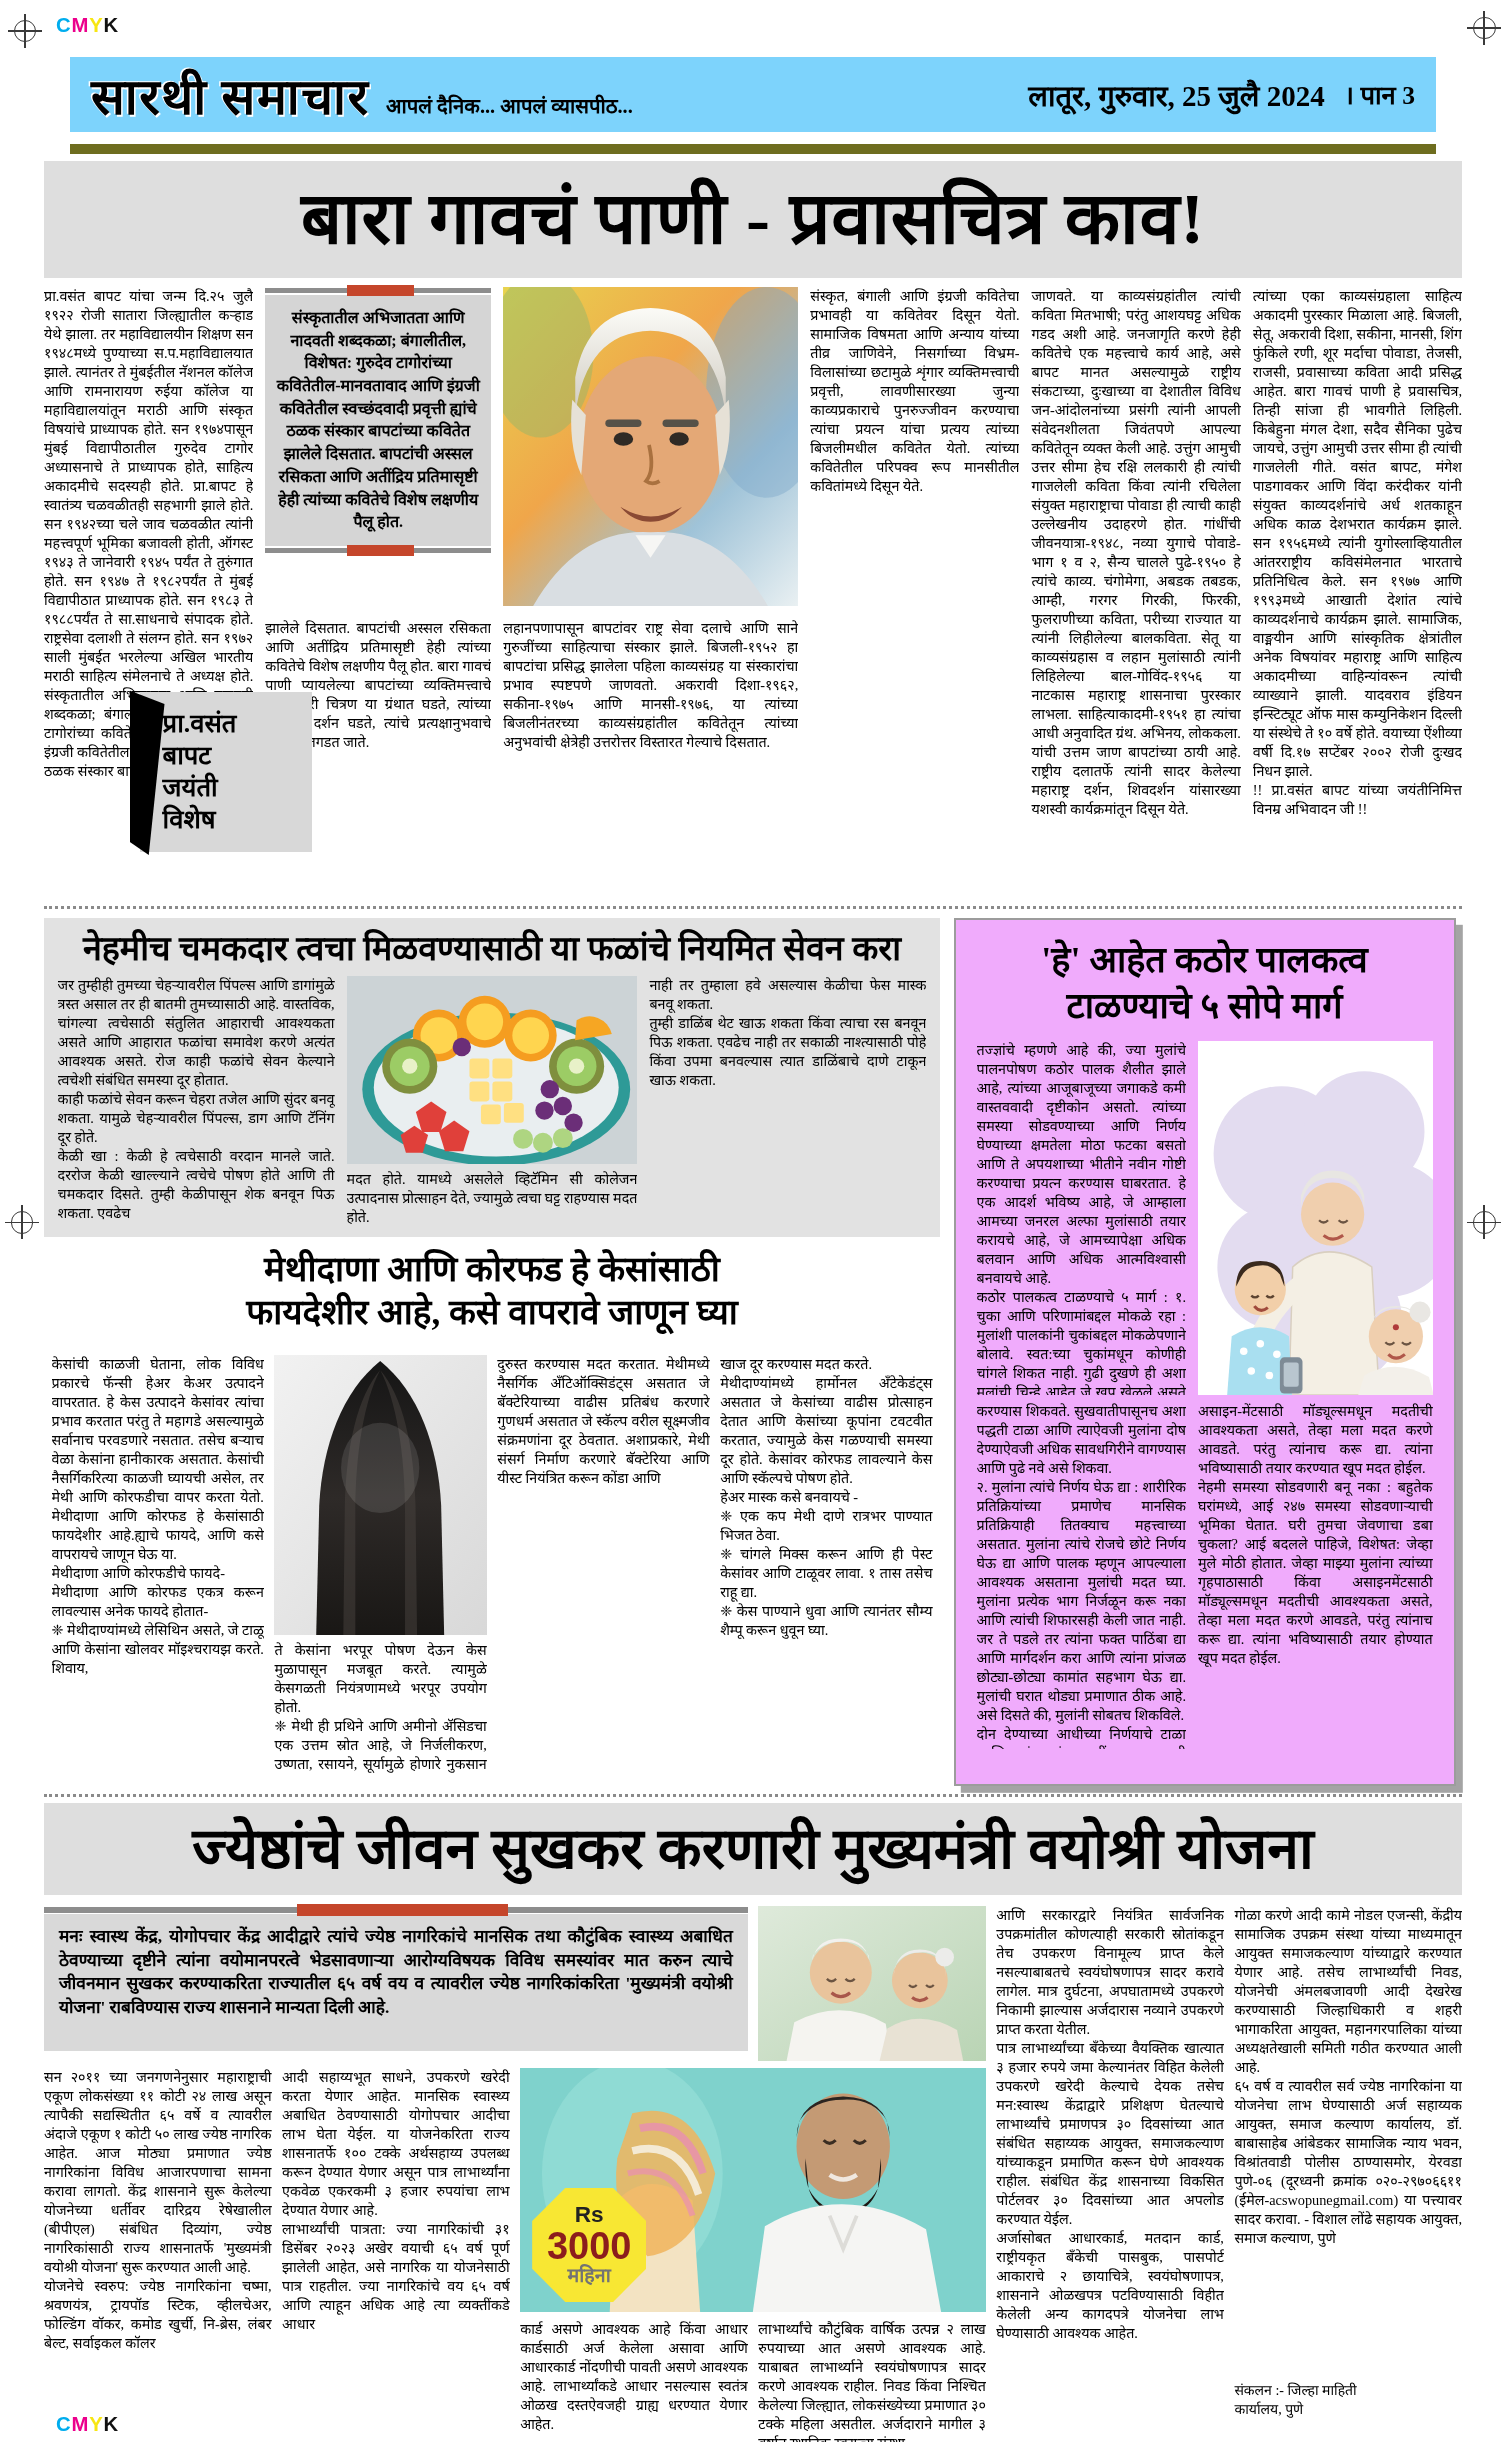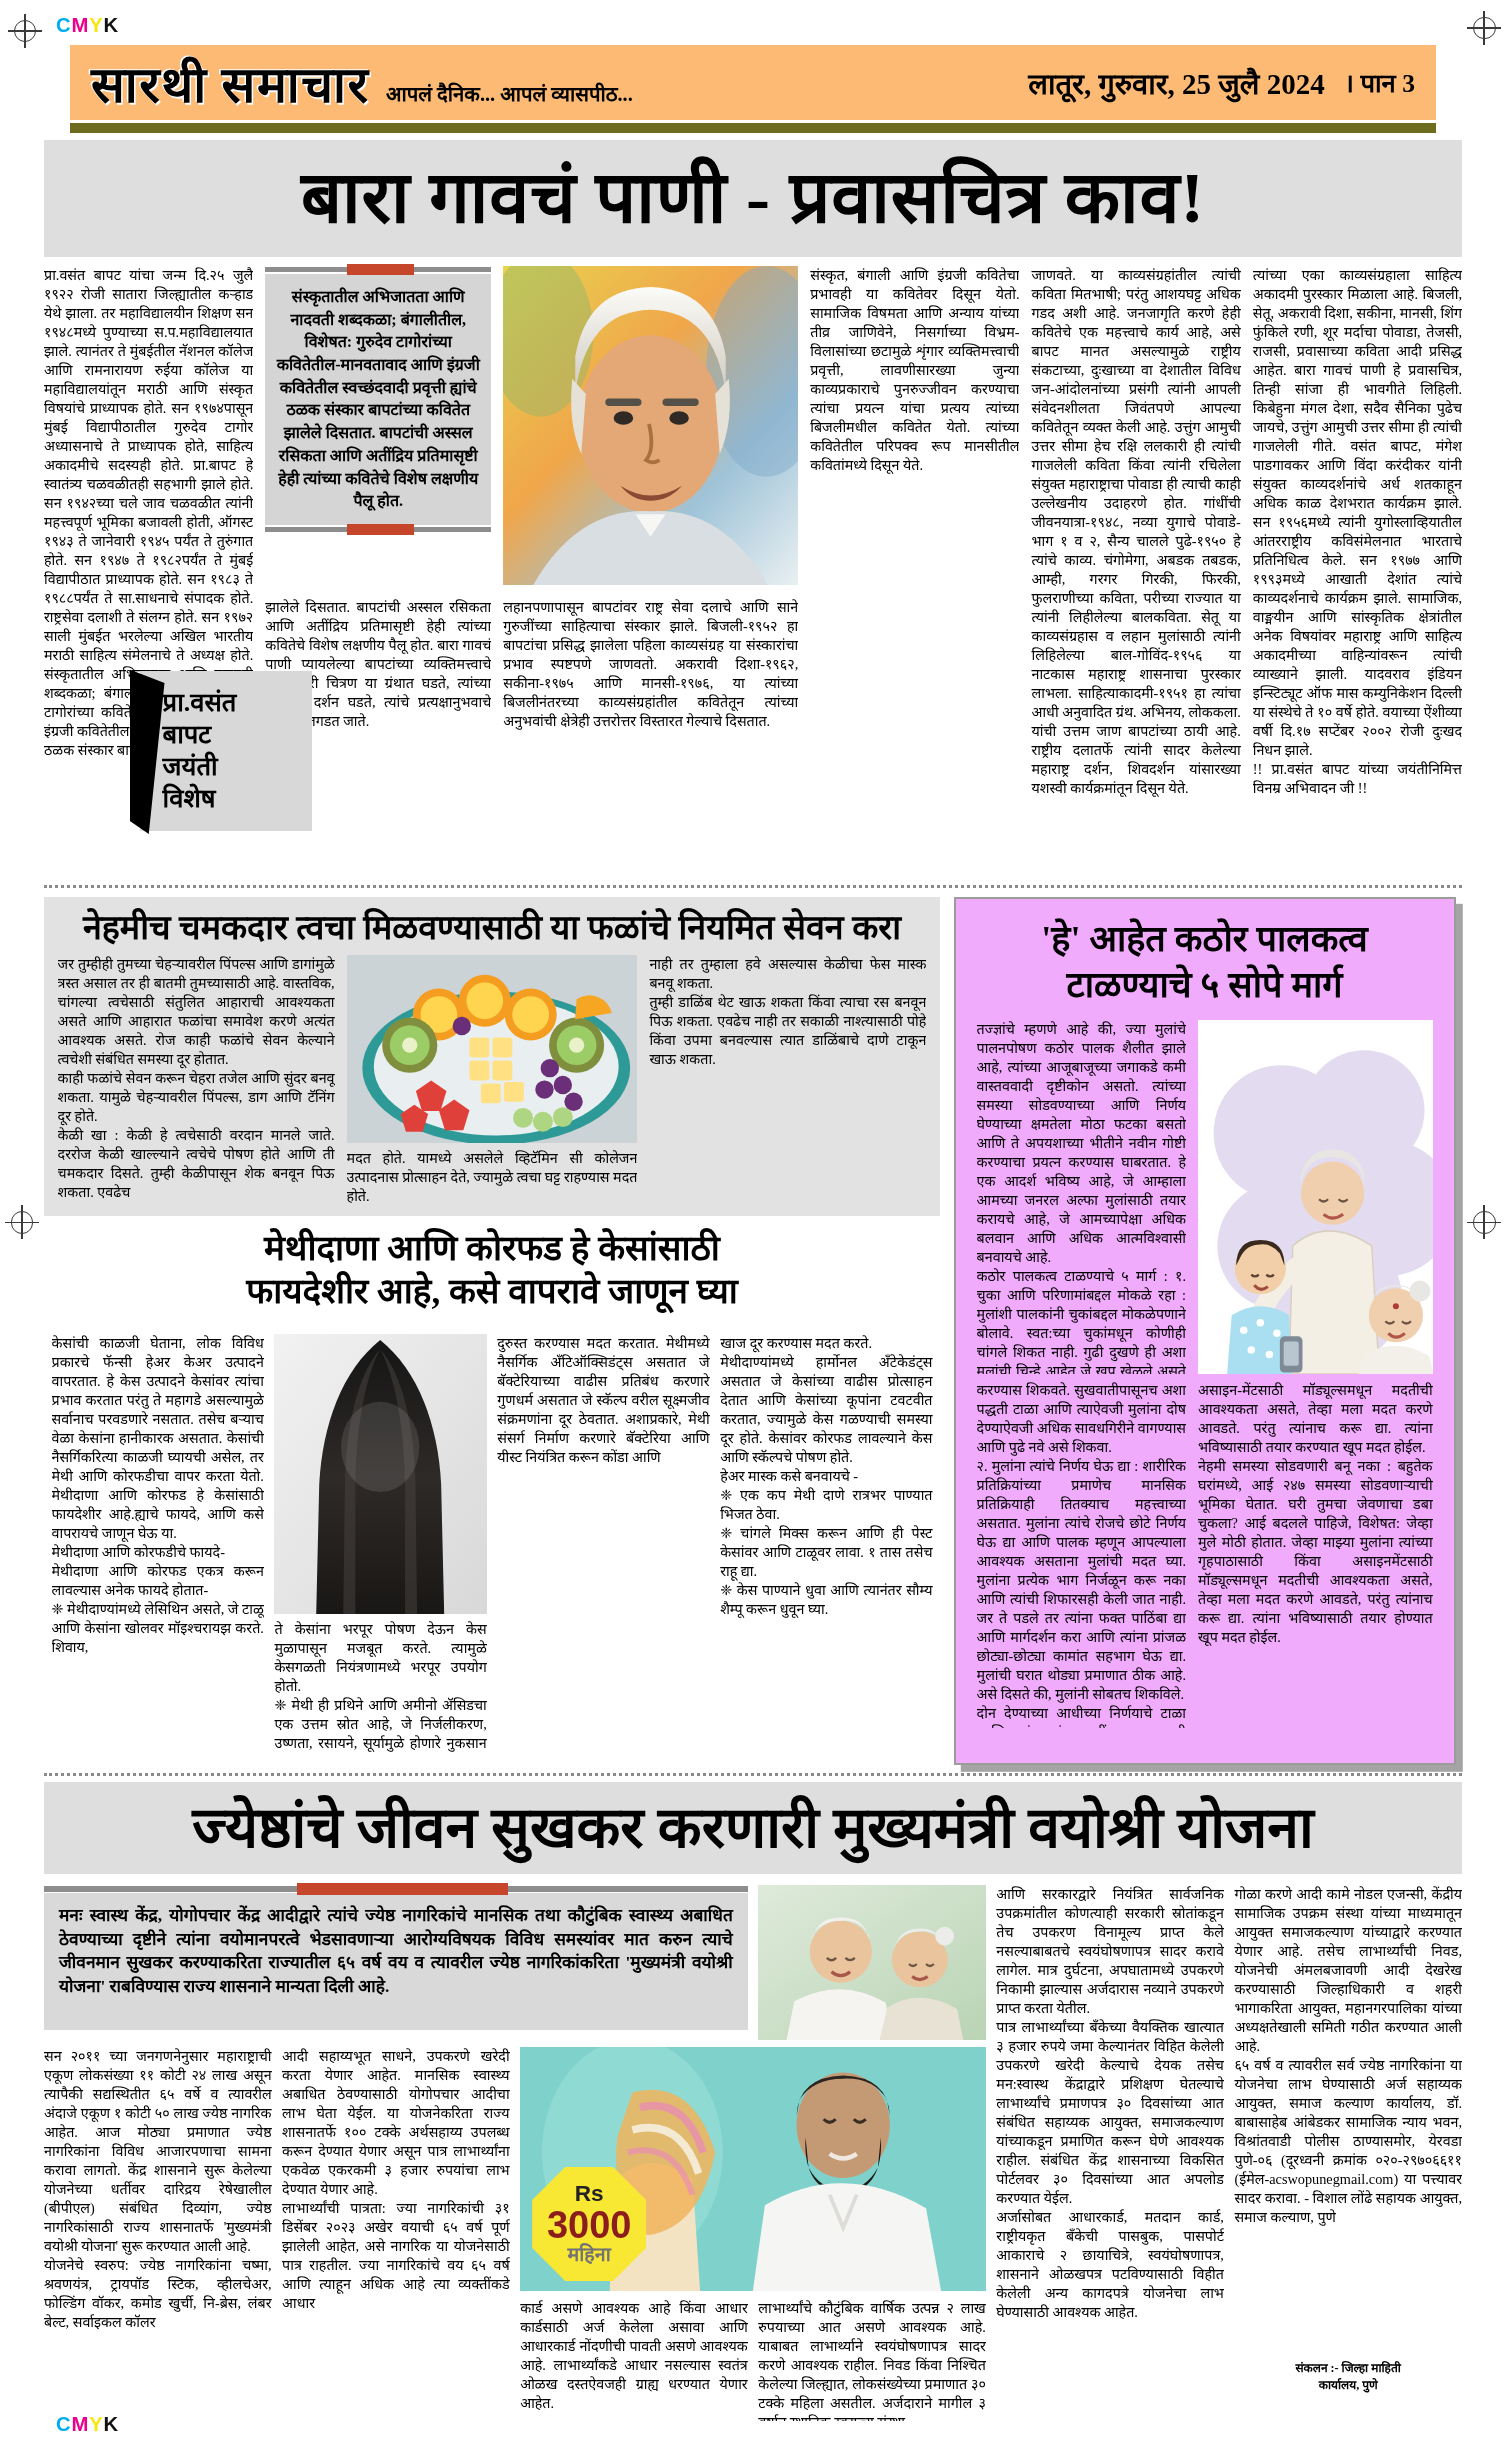--- a/index.html
+++ b/index.html
@@ -9,21 +9,21 @@
 
   
   .reg { position:absolute; width:22.6px; height:22.6px; border:1.5px solid #3a3a3a; border-radius:50%; }
   .reg::before, .reg::after { content:""; position:absolute; background:#3a3a3a; }
   .reg::before { left:-6.8px; right:-6.8px; top:50%; height:1.5px; margin-top:-0.8px; }
   .reg::after  { top:-6.8px; bottom:-6.8px; left:50%; width:1.5px; margin-left:-0.8px; }
   .cmyk { position:absolute; font-family:"Liberation Sans", sans-serif; font-weight:bold; font-size:20.3px; letter-spacing:0.8px; }
   .cmyk .c{color:#00adee}.cmyk .m{color:#ec008c}.cmyk .y{color:#f7e612}.cmyk .k{color:#111}
 
   
-  .masthead { margin:0 26px; height:75px; background:#fdba74; display:flex; align-items:center; padding:0 21px; }
+  .masthead { margin:12px 26px; height:75px; background:#7dd3fc; display:flex; align-items:center; padding:0 21px; }
   .mast-title { font-size:50px; font-weight:900; letter-spacing:1.5px; text-shadow:1.5px 1.5px 0 #fff, -1.5px -1.5px 0 #fff; white-space:nowrap; }
   .mast-tagline { font-size:20.3px; font-weight:bold; margin:21px 0 0 16.6px; white-space:nowrap; }
   .mast-right { margin-left:auto; display:flex; align-items:center; gap:19.6px; }
   .mast-date { font-size:29px; font-weight:900; white-space:nowrap; }
   .mast-page { font-size:25.6px; font-weight:bold; white-space:nowrap; }
   .olive-rule { margin:3px 26px 0; height:9.8px; background:#6e6d1f; }
 
   
   .banner { margin-top:6.8px; background:#dedede; text-align:center; }
   .banner-1 { height:117px; line-height:117px; font-size:72px; font-weight:900; letter-spacing:0.8px; }
@@ -80,21 +80,21 @@
      grid-template-areas:"lead lead lead photo2 c5 c6" "c1 c2 shinde shinde c5 c6" "c1 c2 c3 c4 c5 c6"; }
   .g-lead{grid-area:lead}.g-photo2{grid-area:photo2}.g-shinde{grid-area:shinde; position:relative;}
   .g-y1{grid-area:c1}.g-y2{grid-area:c2}.g-y3{grid-area:c3}.g-y4{grid-area:c4}.g-y5{grid-area:c5}.g-y6{grid-area:c6}
   .lead-box { background:#d9d9d9; padding:10.5px 15px; font-size:17.3px; font-weight:bold; line-height:1.38; text-align:justify; height:137px; overflow:hidden; }
   .rs-badge { position:absolute; left:12px; bottom:10.5px; width:114px; height:114px; background:#f8e733;
      clip-path:polygon(29% 0,71% 0,100% 29%,100% 71%,71% 100%,29% 100%,0 71%,0 29%);
      display:flex; flex-direction:column; align-items:center; justify-content:center; line-height:1.05; }
   .rs-badge .rs { font-family:"Liberation Sans",sans-serif; font-weight:900; font-size:22.6px; color:#222; }
   .rs-badge .amt { font-family:"Liberation Sans",sans-serif; font-weight:900; font-size:38px; color:#8b1d1d; }
   .rs-badge .per { font-weight:900; font-size:19.6px; color:#737373;font-family:Liberation Serif, serif; }
-  .credit { font-weight:700; text-align:center; font-size:12px; margin-top:4.5px; white-space:pre-line; }
+  .credit { font-weight:400; text-align:left; font-size:14px; margin-top:4.5px; white-space:pre-line; }
 
   svg { display:block; }
   .imgbox { width:100%; height:100%; overflow:hidden; }
 </style>
 </head>
 <body>
 
 <div class="page">
 
   <div class="reg" style="left:13.6px; top:19.6px;"></div>

